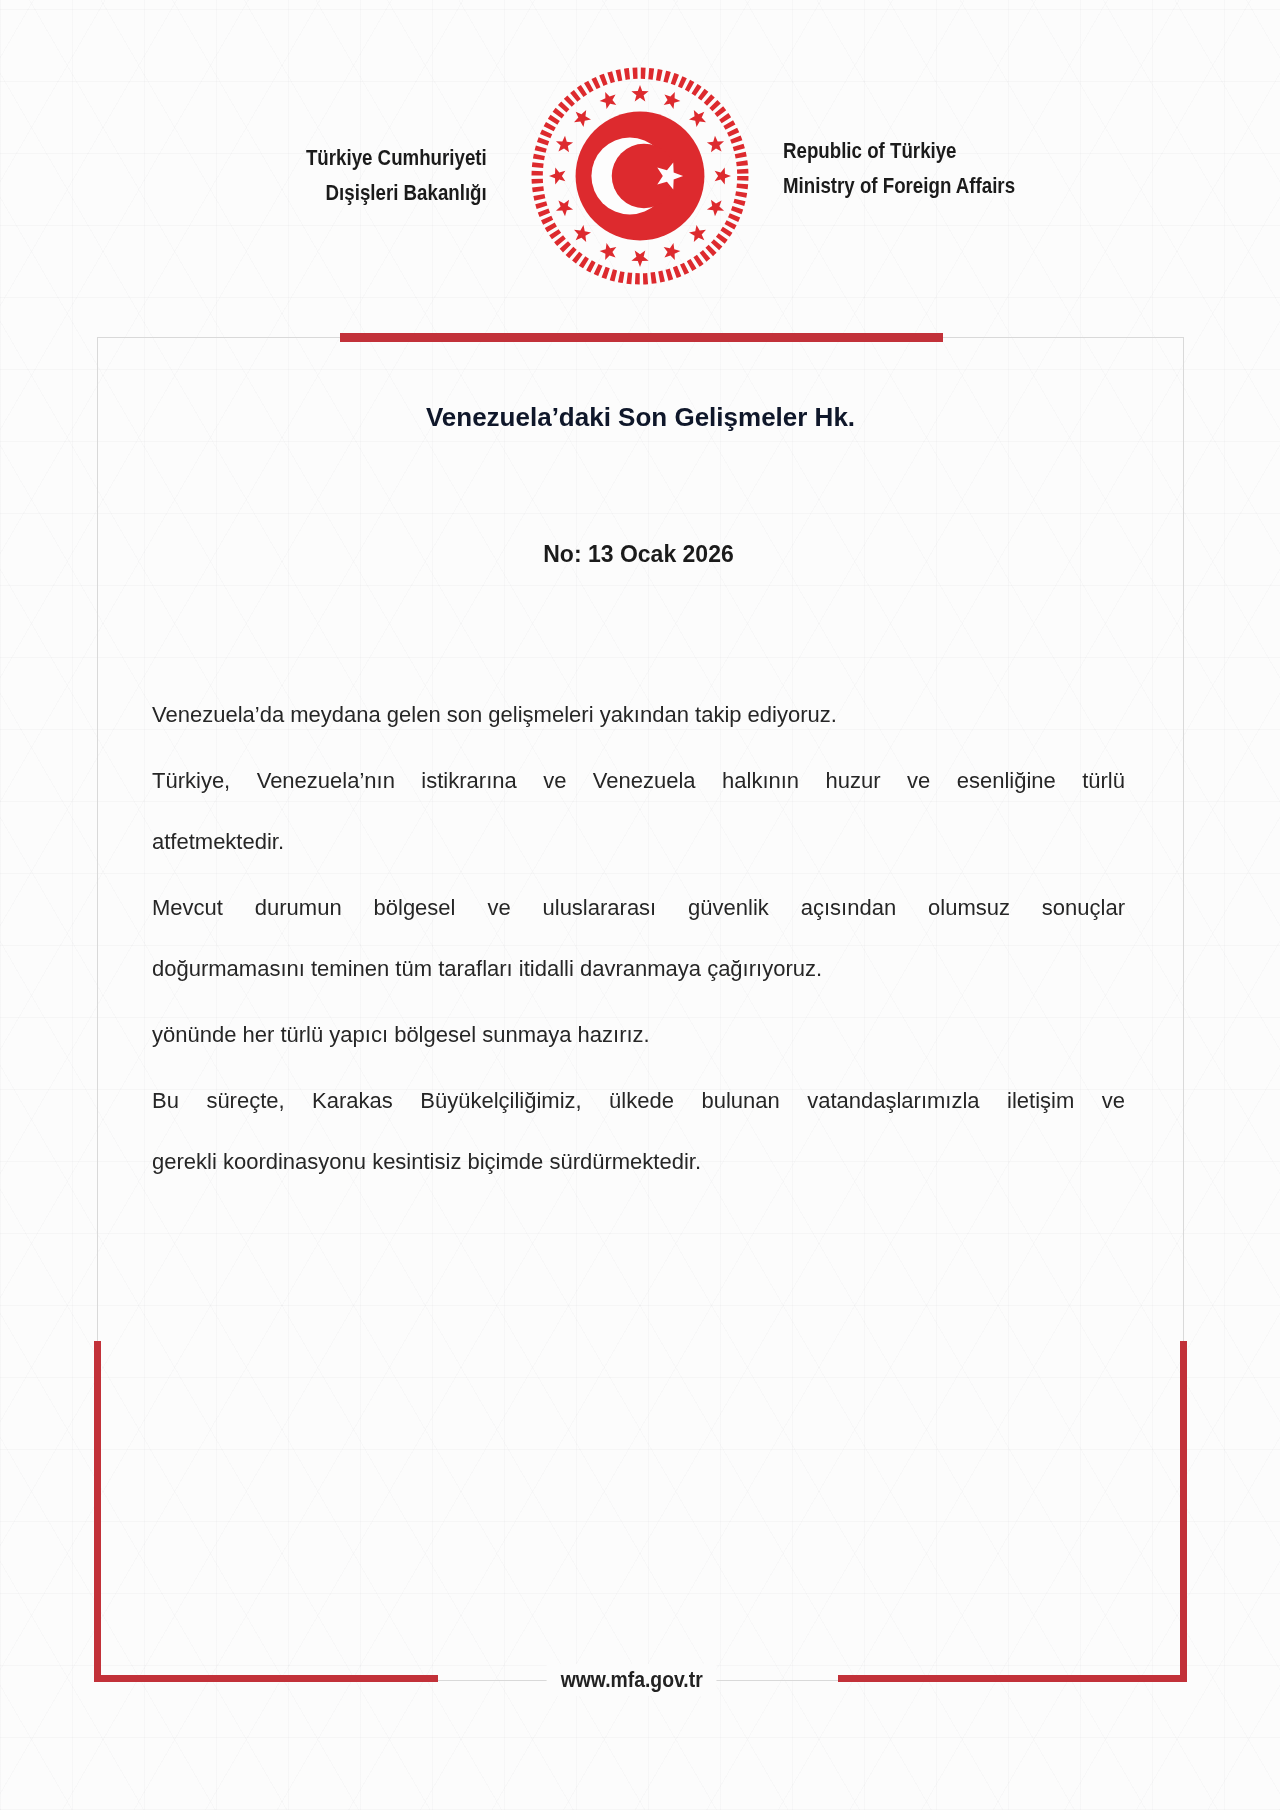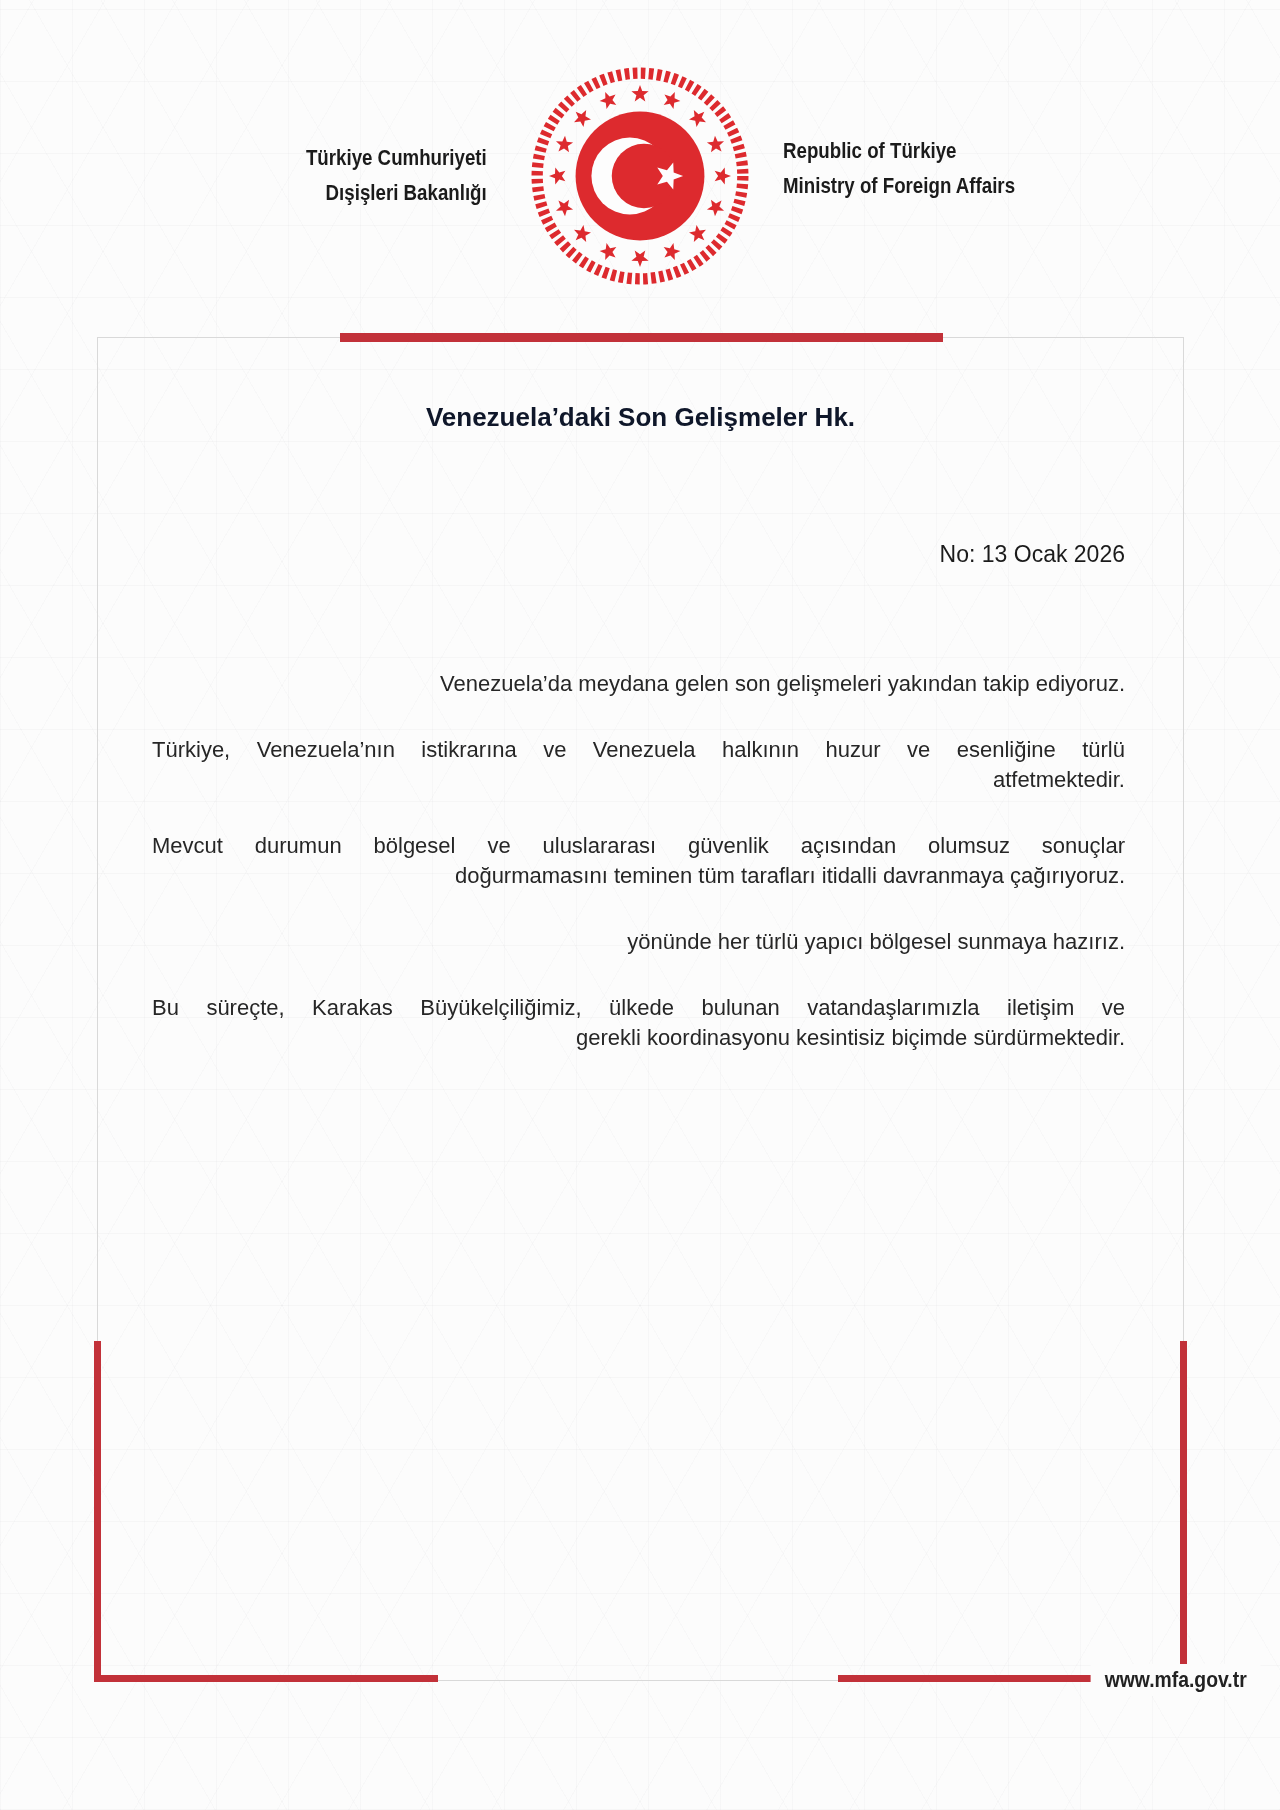--- a/index.html
+++ b/index.html
@@ -49,39 +49,39 @@
     background:transparent;
   }
   .bar-top{ position:absolute; left:340px; top:333px; width:603px; height:9px; background:var(--accent); }
 
   .title{
     position:absolute; left:97px; width:1087px; top:402px;
     text-align:center; font-size:26px; font-weight:bold; color:#0f172a;
   }
   .meta{
     position:absolute; left:152px; top:541px; width:973px;
-    display:flex; justify-content:flex-end;
-    font-size:23px; font-weight:normal; color:var(--ink);
+    display:flex; justify-content:center;
+    font-size:23px; font-weight:bold; color:var(--ink);
   }
   .body{
     position:absolute; left:152px; top:669px; width:973px;
     font-size:22px; line-height:30px; color:var(--body-ink);
   }
   .para{ margin:0 0 36px 0; }
   .jline{ text-align:justify; text-align-last:justify; }
-  .lline{ text-align:right; }
+  .lline{ text-align:left;margin-top:31px; }
 
   .bracket{ position:absolute; background:var(--accent); }
   .br-vl{ left:94px;   top:1341px; width:7px;  height:341px; }
   .br-vr{ left:1180px; top:1341px; width:7px;  height:341px; }
   .br-hl{ left:94px;   top:1675px; width:344px; height:7px; }
   .br-hr{ left:838px;  top:1675px; width:349px; height:7px; }
 
   .site{
-    position:absolute; left:0; right:8px; top:1664px; text-align:right;
+    position:absolute; left:0; right:16px; top:1664px; text-align:center;
   }
   .site span{
     display:inline-block; background:#fcfcfc; padding:0 16px;
     font-size:22px; font-weight:bold; line-height:32px; color:#222;
     transform:scaleX(0.88); transform-origin:50% 50%;
   }
 </style>
 </head>
 <body>
 

